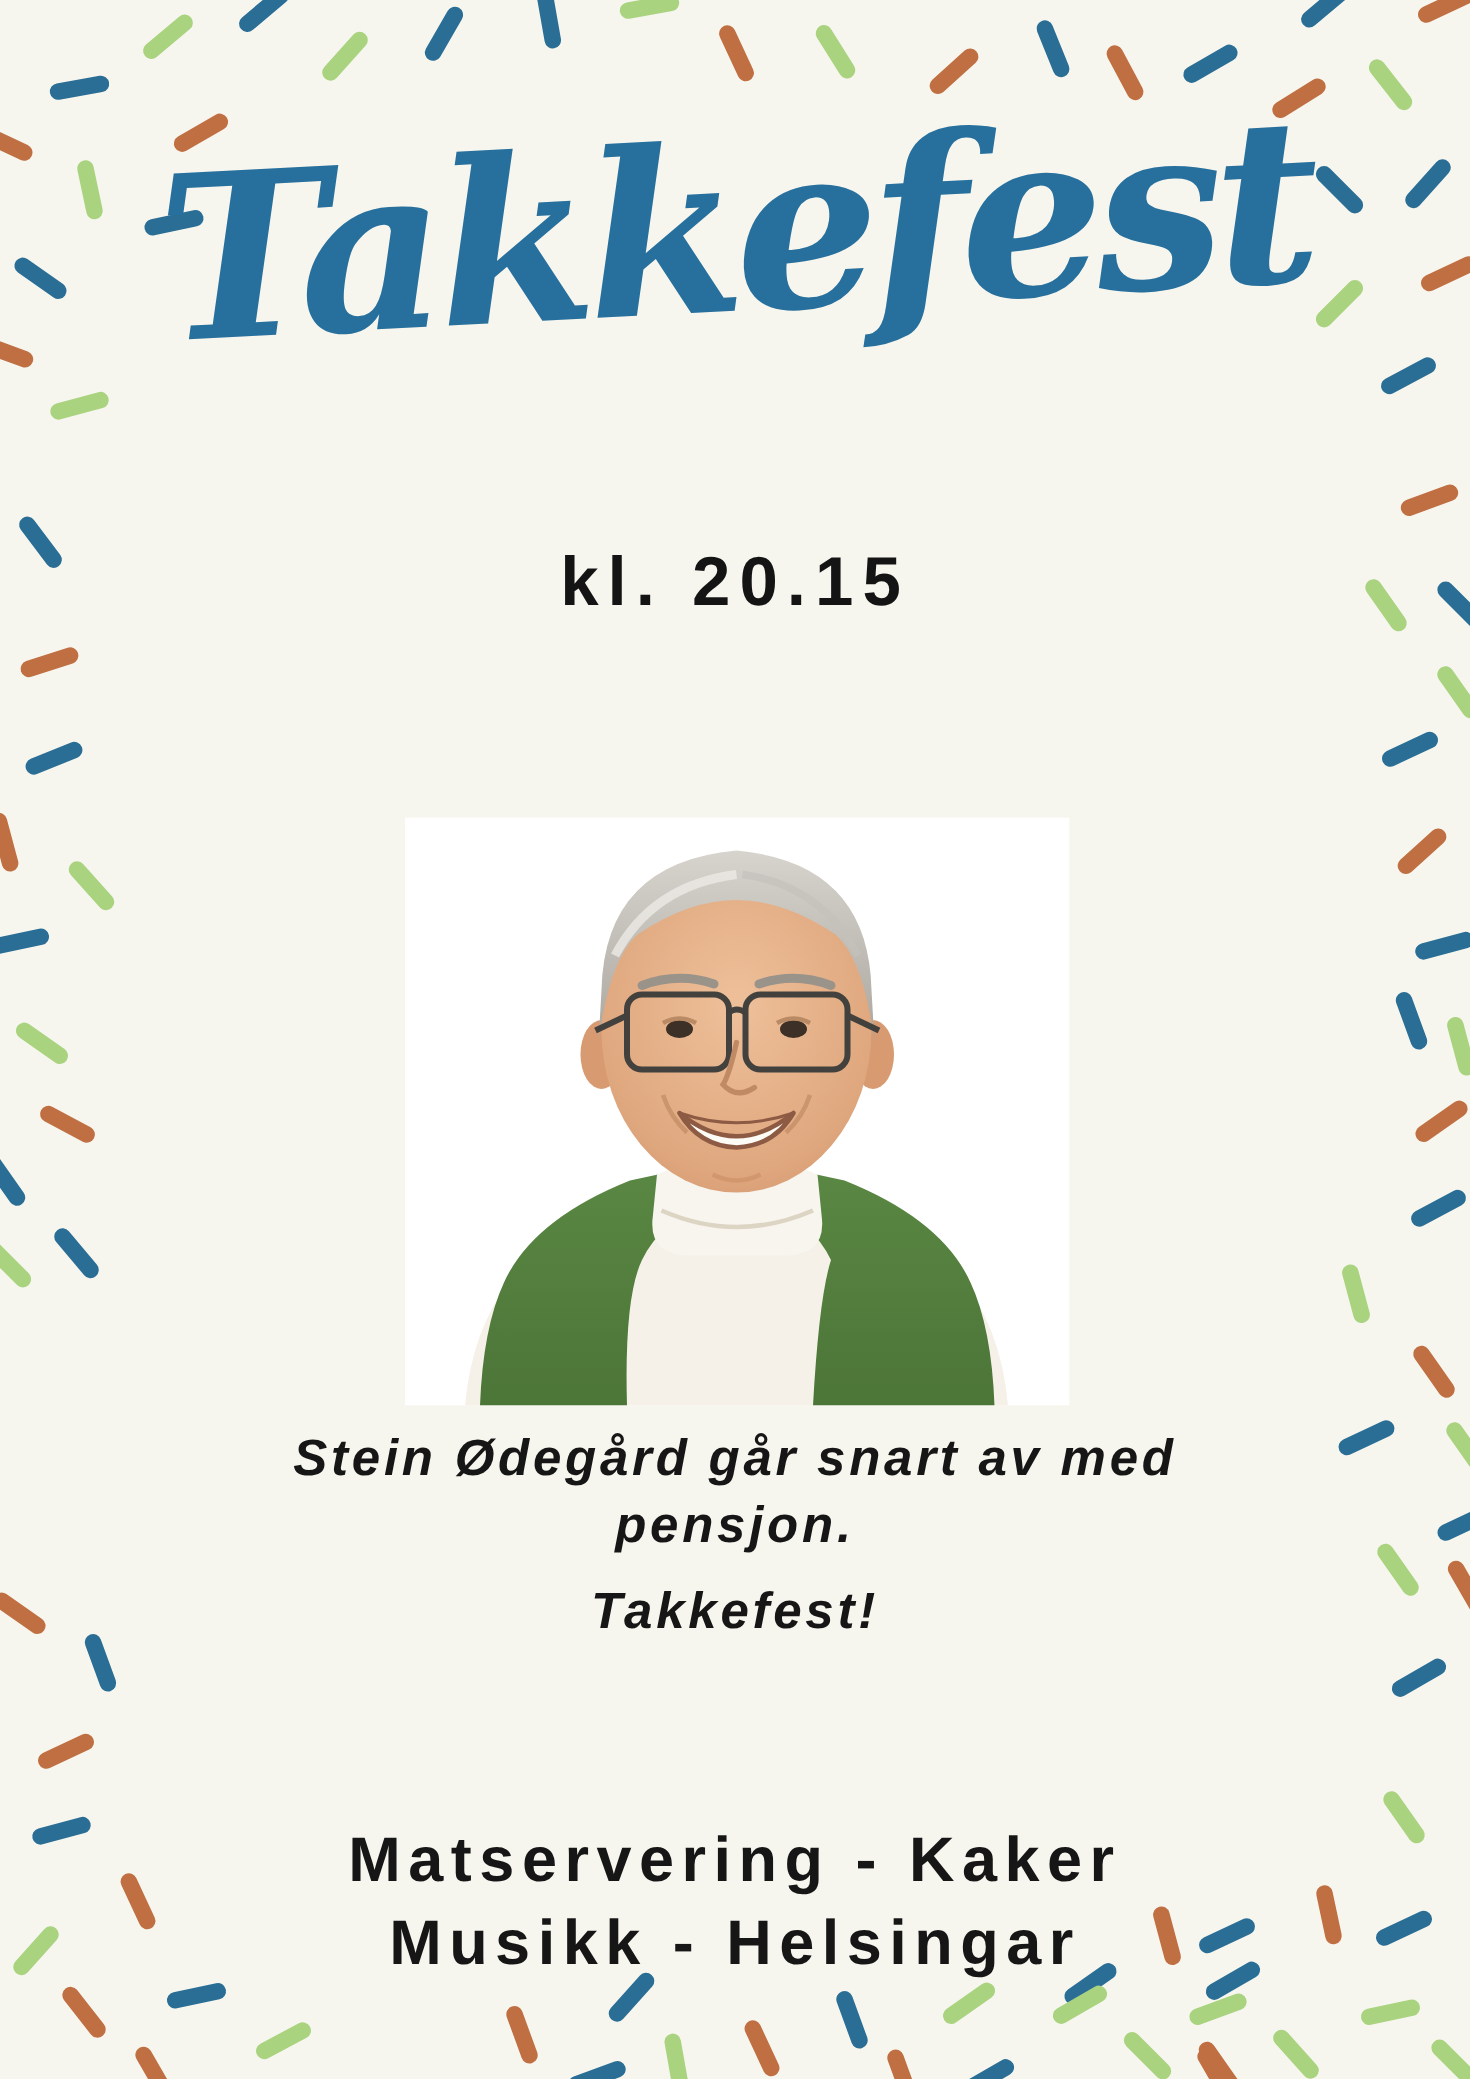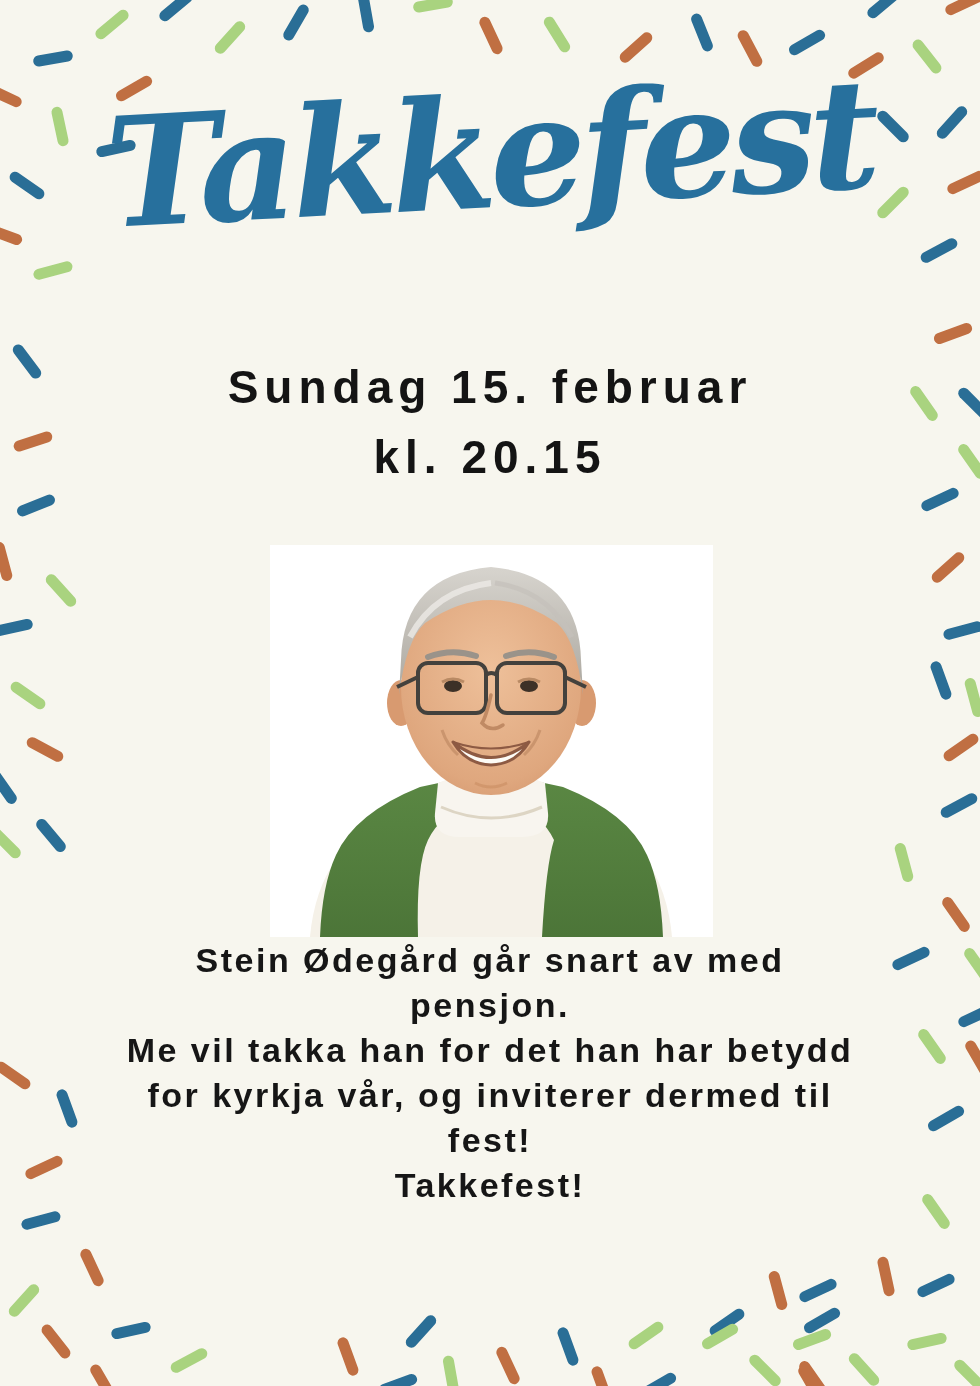--- a/index.html
+++ b/index.html
@@ -48,21 +48,21 @@
   .body-block{
     position:absolute;
     top:938px;left:110px;width:760px;
     text-align:center;
     color:#161616;
     font-weight:bold;
     font-size:34px;
     letter-spacing:2.5px;
     line-height:45px;
   }
-  .body-block p{margin:0;}
+  .body-block p{margin:12px;font-style:italic;}
   .footer-block{
     position:absolute;
     top:1212px;left:0;width:100%;
     text-align:center;
     color:#161616;
     font-weight:bold;
     font-size:42px;
     letter-spacing:5px;
     line-height:55px;
   }
@@ -166,21 +166,20 @@
       <div class="dash" style="left: 844px; top: 1363.5px; transform: rotate(48deg); background: rgb(169, 211, 127);"></div>
       <div class="dash" style="left: 793px; top: 1372.5px; transform: rotate(55deg); background: rgb(192, 111, 66);"></div>
       <div class="dash" style="left: 950px; top: 1369.5px; transform: rotate(45deg); background: rgb(169, 211, 127);"></div>
     </div>
 
   <div class="content">
 
     <div class="title" style="color: rgb(39, 112, 157);">Takkefest</div>
 
     <div class="date-block">
-      <div>Sundag 15. februar</div>
       <div>kl. 20.15</div>
     </div>
 
     <svg class="photo" viewBox="0 0 443 392" xmlns="http://www.w3.org/2000/svg">
       <defs>
         <radialGradient id="skin" cx="0.5" cy="0.42" r="0.75">
           <stop offset="0" stop-color="#eec09a"></stop>
           <stop offset="0.7" stop-color="#dfa77e"></stop>
           <stop offset="1" stop-color="#cf9169"></stop>
         </radialGradient>
@@ -238,19 +237,22 @@
       <path d="M183,197 Q221,210 259,197" stroke="#8d5a43" stroke-width="2" fill="none"></path>
 
       <path d="M172,185 Q177,200 188,210" stroke="#c08a64" stroke-width="3" fill="none" opacity="0.7"></path>
       <path d="M270,185 Q265,200 254,210" stroke="#c08a64" stroke-width="3" fill="none" opacity="0.7"></path>
 
       <path d="M205,238 Q221,246 237,238" stroke="#c98e62" stroke-width="3" fill="none" opacity="0.6"></path>
     </svg>
 
     <div class="body-block">
       <p>Stein Ødegård går snart av med pensjon.</p>
-      <p>Me vil takka han for det han har betydd for kyrkja vår, og inviterer dermed til fest!</p>
       <p>Takkefest!</p>
     </div>
 
+    <div class="footer-block">
+      <div>Matservering - Kaker</div>
+      <div>Musikk - Helsingar</div>
+    </div>
 
   </div>
 </div>
 
 </body></html>

